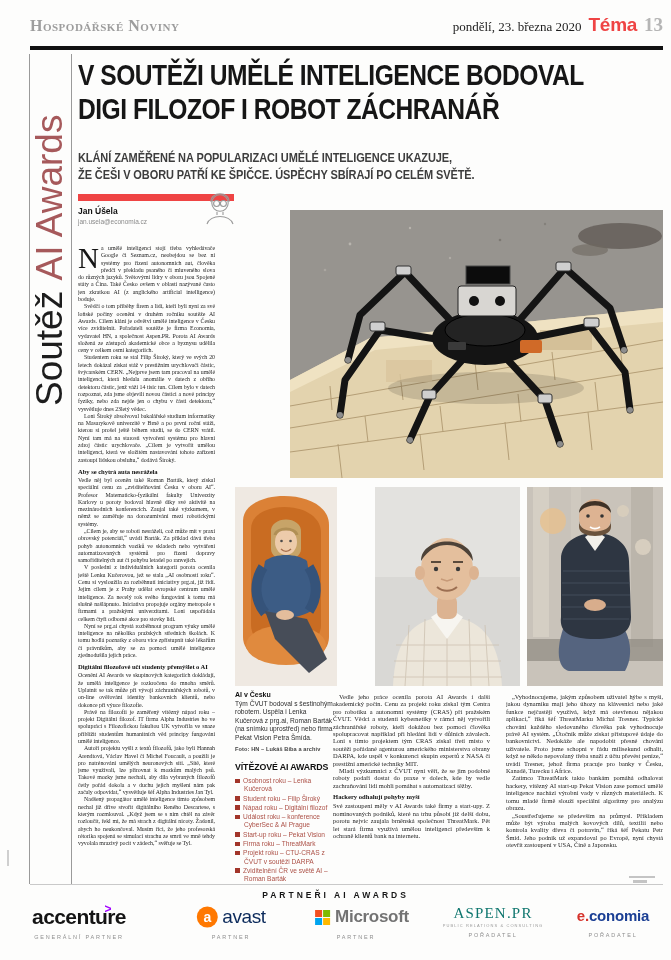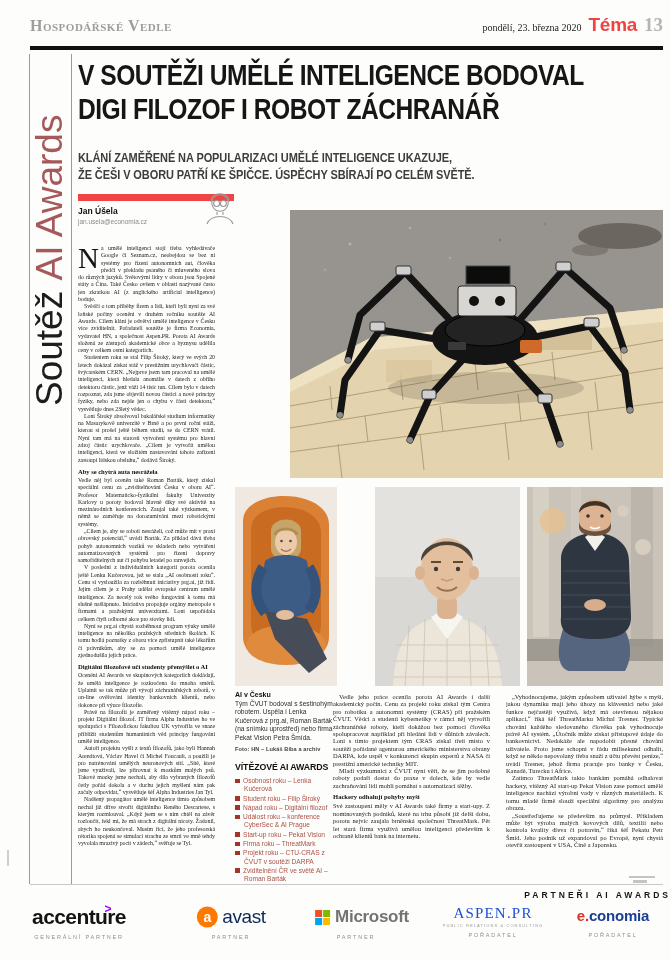--- a/index.html
+++ b/index.html
@@ -10,21 +10,21 @@
   }
   *{margin:0;padding:0;box-sizing:border-box;}
   html,body{background:#e9e9e9;}
   body{font-family:"Liberation Sans",sans-serif;}
   .page{position:relative;width:671px;height:960px;background:#fdfdfc;margin:0 auto;overflow:hidden;}
 
   
   .masthead{position:absolute;left:30px;top:17px;font-family:"Liberation Serif",serif;
     font-variant:small-caps;font-weight:700;font-size:16px;letter-spacing:.5px;color:#9d9d9d;}
   .header-right{position:absolute;right:8px;top:14px;display:flex;align-items:baseline;gap:7px;}
-  .h-date{font-family:"Liberation Serif",serif;font-size:10px;color:#1e1e1e;}
+  .h-date{font-family:"Liberation Serif",serif;font-size:13px;color:#1e1e1e;}
   .h-section{font-family:Liberation Sans, sans-serif;font-weight:900;font-size:19px;color:#ef4444;letter-spacing:-.3px;}
   .h-pageno{font-family:"Liberation Serif",serif;font-weight:700;font-size:19px;color:#b5b5b5;}
   .header-bar{position:absolute;left:30px;top:46px;width:633px;height:4px;background:#111;}
 
   
   .rule-v{position:absolute;top:54px;width:1px;height:830px;background:#9a9a9a;}
   .rule-left{left:29px;} .rule-right{left:71px;}
   .sidebar-label{position:absolute;left:28px;top:56px;height:350px;width:44px;
     writing-mode:vertical-rl;transform:rotate(180deg);
     font-size:37px;font-weight:500;letter-spacing:0;white-space:nowrap;line-height:44px;}
@@ -76,52 +76,52 @@
   .winners{position:absolute;left:235px;top:762px;width:103px;}
   .winners-title{font-size:8.8px;font-weight:800;color:#101010;letter-spacing:-.1px;margin-bottom:5px;}
   .winners ul{list-style:none;}
   .winners li{font-size:6.6px;line-height:8.3px;color:var(--winners-text,#ac5046);
     padding-left:9px;text-indent:-9px;margin-bottom:1px;}
   .wbullet{display:inline-block;width:4.5px;height:4.5px;background:var(--winners-bullet,#a2352a);
     margin-right:3.5px;}
 
   
   .partners-rule{position:absolute;left:30px;top:884px;width:633px;height:1px;background:#c9c9c9;}
-  .partners-header{position:absolute;left:0;top:890px;width:671px;text-align:right;
+  .partners-header{position:absolute;left:0;top:890px;width:671px;text-align:center;
     font-size:8.5px;font-weight:800;letter-spacing:3px;color:#161616;}
   .partner{position:absolute;top:904px;text-align:center;transform:translateX(-50%);}
   .p-label{font-size:5.5px;letter-spacing:1.8px;color:#8f8f8f;margin-top:4px;white-space:nowrap;}
   .p-accenture{left:79px;text-align:center;} .p-avast{left:231px;} .p-microsoft{left:356px;} .p-aspen{left:493px;} .p-economia{left:613px;}
   .logo-acc{position:relative;font-size:21px;font-weight:700;letter-spacing:-.6px;color:#141414;line-height:26px;}
   .acc-gt{position:absolute;top:-8px;right:15px;font-size:12px;font-weight:900;color:var(--accenture-purple,#a100ff);}
   .logo-avast{display:flex;align-items:center;gap:4px;justify-content:center;line-height:26px;}
   .avast-word{font-size:19px;font-weight:400;color:var(--avast-navy,#0b2a5b);letter-spacing:-.4px;}
   .logo-ms{display:flex;align-items:center;gap:5px;justify-content:center;line-height:26px;padding-left:12px;}
   .ms-grid{display:inline-grid;grid-template-columns:7px 7px;grid-template-rows:7px 7px;gap:1px;}
   .ms-grid i{display:block;}
   .ms-grid i:nth-child(1){background:var(--ms-red,#f25022);} .ms-grid i:nth-child(2){background:var(--ms-green,#7fba00);}
   .ms-grid i:nth-child(3){background:var(--ms-blue,#00a4ef);} .ms-grid i:nth-child(4){background:var(--ms-yellow,#ffb900);}
   .ms-word{font-size:17px;font-weight:600;color:var(--ms-gray,#737373);letter-spacing:-.3px;}
-  .logo-aspen{font-family:"Liberation Serif",serif;font-size:15px;letter-spacing:1.2px;color:#1d4ed8;line-height:18px;}
+  .logo-aspen{font-family:"Liberation Serif",serif;font-size:15px;letter-spacing:1.2px;color:#0f766e;line-height:18px;}
   .aspen-tagline{font-size:4px;letter-spacing:1.1px;color:#9a9a9a;text-transform:uppercase;margin-top:1px;}
   .logo-economia{font-size:15px;font-weight:800;letter-spacing:-.2px;line-height:24px;}
   .eco-prefix{color:var(--economia-red,#d6332c);} .eco-rest{color:var(--economia-blue,#1b3f94);}
 
   
   .print-mark{position:absolute;left:629px;top:876px;width:26px;height:7px;}
   .print-mark i{display:block;background:#c4c4c4;height:2px;margin-bottom:2px;}
   .print-mark i:last-child{width:14px;margin-left:4px;height:3px;}
   .margin-mark{position:absolute;left:7px;top:850px;width:2px;height:16px;background:#cfcfcf;}
 </style>
 </head>
 <body>
 
 <div class="page">
 
-  <div class="masthead">Hospodářské Vedle</div>
+  <div class="masthead">Hospodářské Noviny</div>
   <div class="header-right">
     <span class="h-date">pondělí, 23. března 2020</span>
     <span class="h-section">Téma</span>
     <span class="h-pageno">13</span>
   </div>
   <div class="header-bar"></div>
 
   <div class="rule-v rule-left"></div>
   <div class="rule-v rule-right"></div>
   <div class="sidebar-label"><span class="s-black">Soutěž </span><span class="s-red">AI Awards</span></div>

